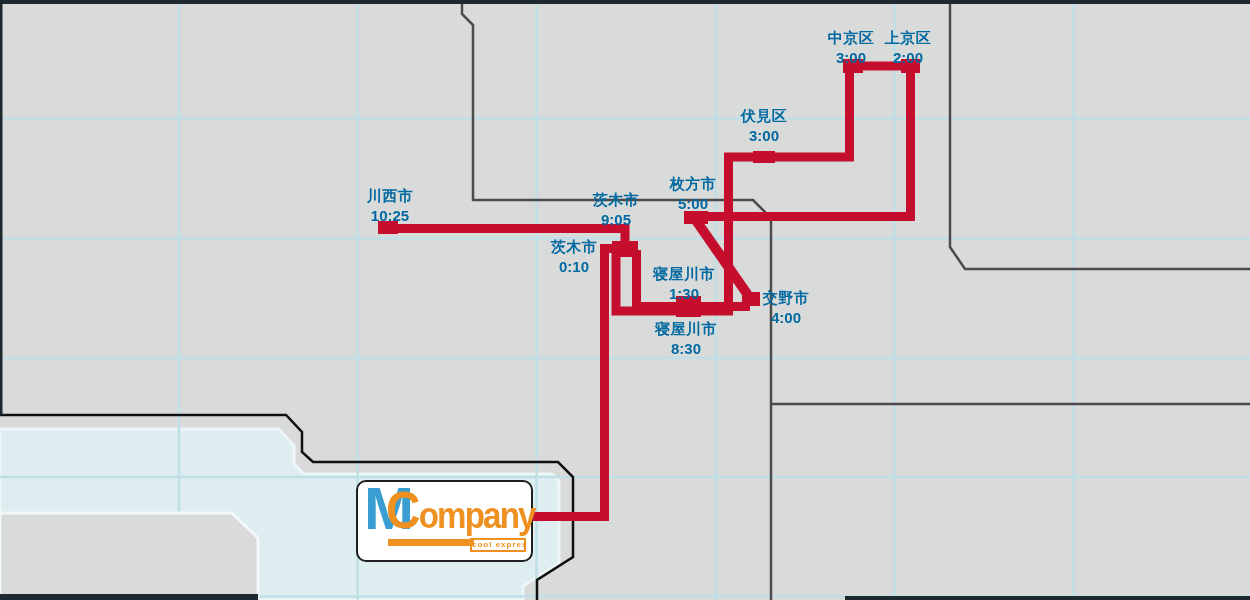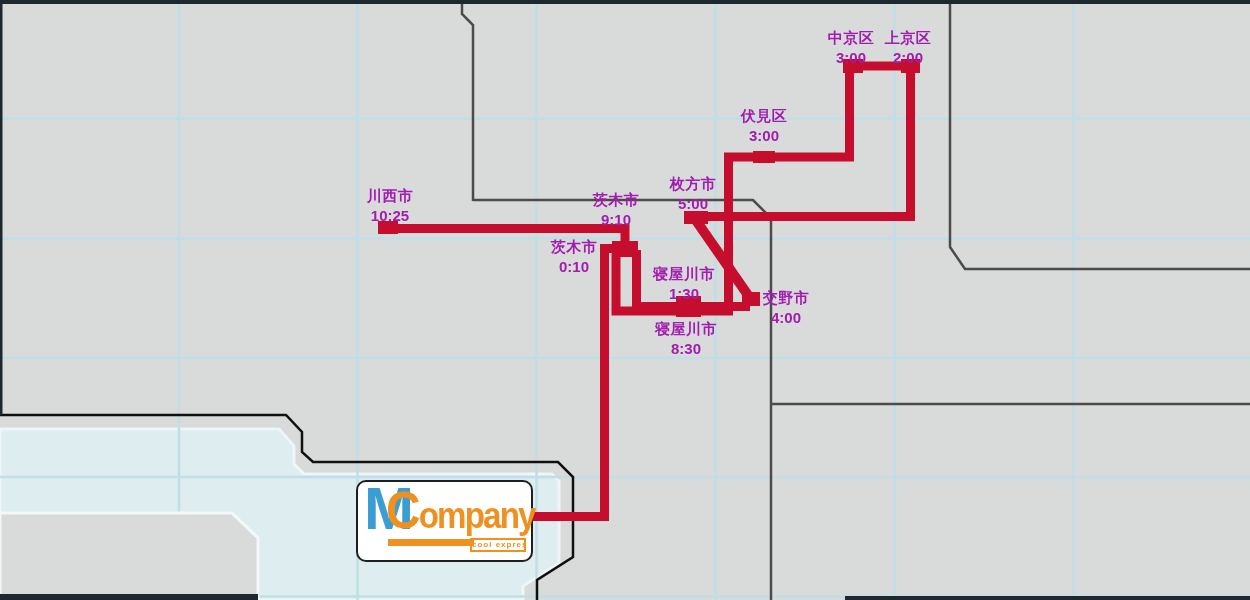--- a/index.html
+++ b/index.html
@@ -11,21 +11,21 @@
     font-family:"Liberation Sans","DejaVu Sans",sans-serif;
   }
   #map-svg{position:absolute;left:0;top:0;}
   .stop-label{
     position:absolute;
     transform:translateX(-50%);
     text-align:center;
     font-weight:bold;
     font-size:15px;
     line-height:15px;
-    color:#a21caf;
+    color:#0369a1;
     white-space:nowrap;
     letter-spacing:0.5px;
   }
   .stop-label .stop-time{margin-top:5px;letter-spacing:0;}
   #logo-box{
     position:absolute;
     left:356px;top:480px;
     width:177px;height:82px;
     background:#ffffff;
     border:2.5px solid #1f1f1f;
@@ -168,21 +168,21 @@
     <div class="stop-time">4:00</div>
   </div>
 
   <div class="stop-label" style="left:686px;top:321px">
     <div class="stop-name">寝屋川市</div>
     <div class="stop-time">8:30</div>
   </div>
 
   <div class="stop-label" style="left:616px;top:192px">
     <div class="stop-name">茨木市</div>
-    <div class="stop-time">9:10</div>
+    <div class="stop-time">9:05</div>
   </div>
 
   <div class="stop-label" style="left:390px;top:188px">
     <div class="stop-name">川西市</div>
     <div class="stop-time">10:25</div>
   </div>
 
   <div id="logo-box">
     <span id="logo-m">M</span>
     <span id="logo-word"><span class="big-c">C</span><span class="rest">ompany</span></span>

